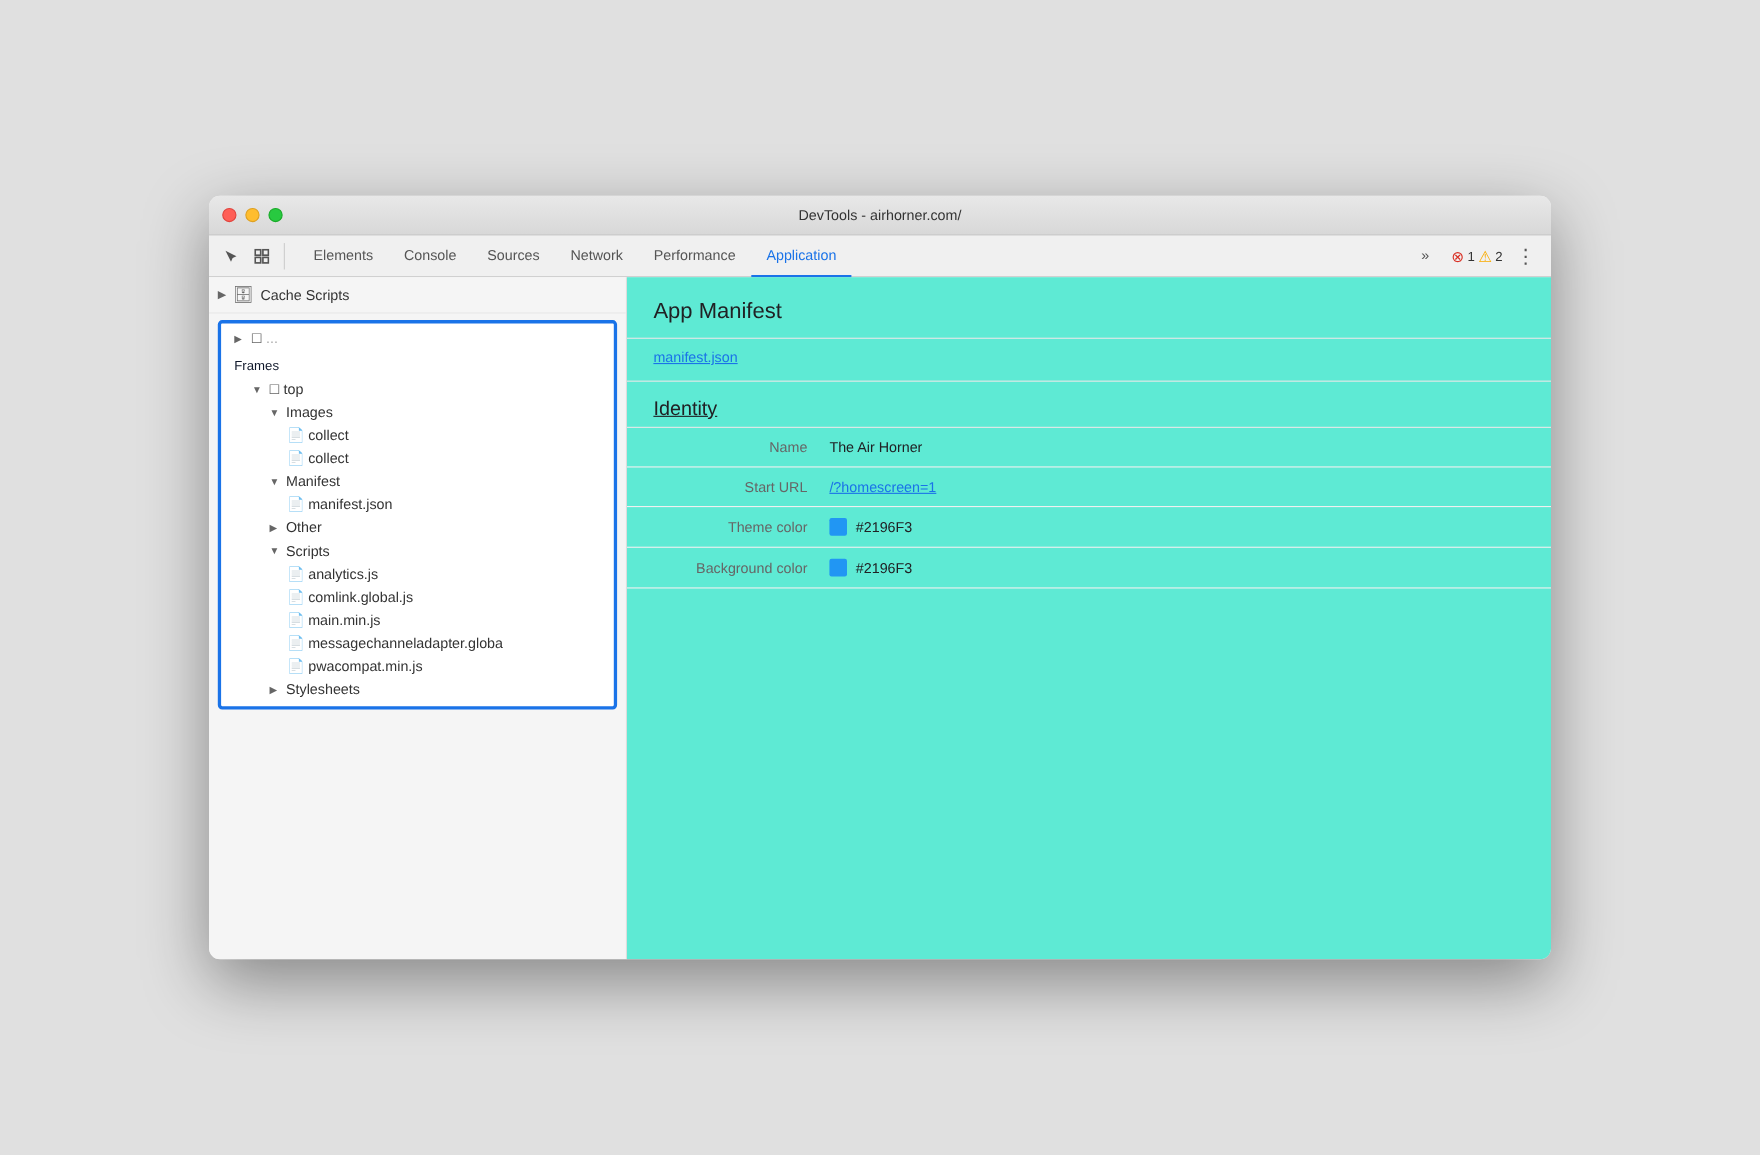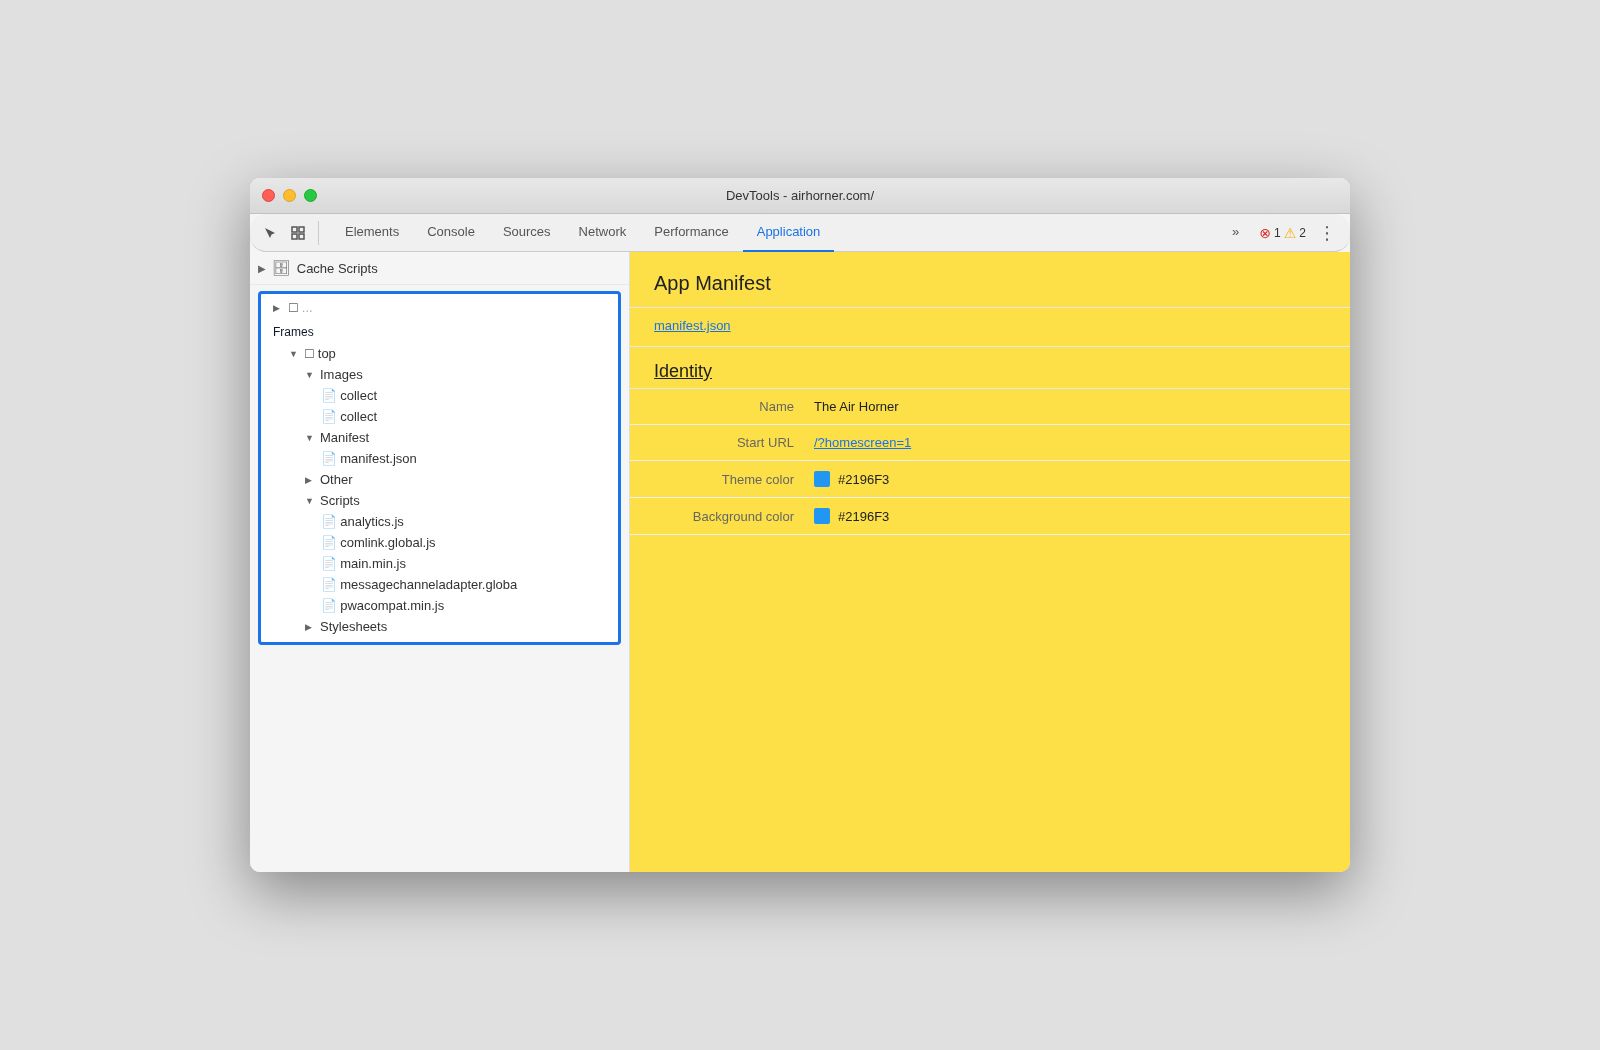--- a/index.html
+++ b/index.html
@@ -6,21 +6,21 @@
     body {
       background: #e0e0e0;
       display: flex;
       align-items: center;
       justify-content: center;
       min-height: 100vh;
       font-family: -apple-system, BlinkMacSystemFont, 'Helvetica Neue', Arial, sans-serif;
     }
 
     .window {
-      width: 1100px;
+      width: 1220px;
       background: #f5f5f5;
       border-radius: 10px;
       box-shadow: 0 20px 60px rgba(0,0,0,0.4);
       overflow: hidden;
     }
 
     
     .title-bar {
       background: linear-gradient(to bottom, #e8e8e8, #d8d8d8);
       height: 36px;
@@ -54,21 +54,20 @@
 
     
     .toolbar {
       background: #f0f0f0;
       border-bottom: 1px solid #ccc;
       display: flex;
       align-items: center;
       height: 38px;
       padding: 0 8px;
       gap: 4px;
-      border-radius: 16px;
     }
     .toolbar-icons {
       display: flex;
       align-items: center;
       gap: 4px;
       margin-right: 8px;
       padding-right: 8px;
       border-right: 1px solid #ccc;
     }
     .toolbar-icon-btn {
@@ -184,21 +183,21 @@
     .blue-highlight-wrapper {
       margin: 6px 8px;
       border: 3px solid #1a73e8;
       border-radius: 4px;
       background: white;
     }
 
     
     .right-panel {
       flex: 1;
-      background: #fde047;
+      background: #5eead4;
       overflow-y: auto;
       padding: 0;
     }
 
     .manifest-header {
       padding: 20px 24px 12px;
       font-size: 20px;
       font-weight: 400;
       color: #202124;
       border-bottom: 1px solid #e8e8e8;

